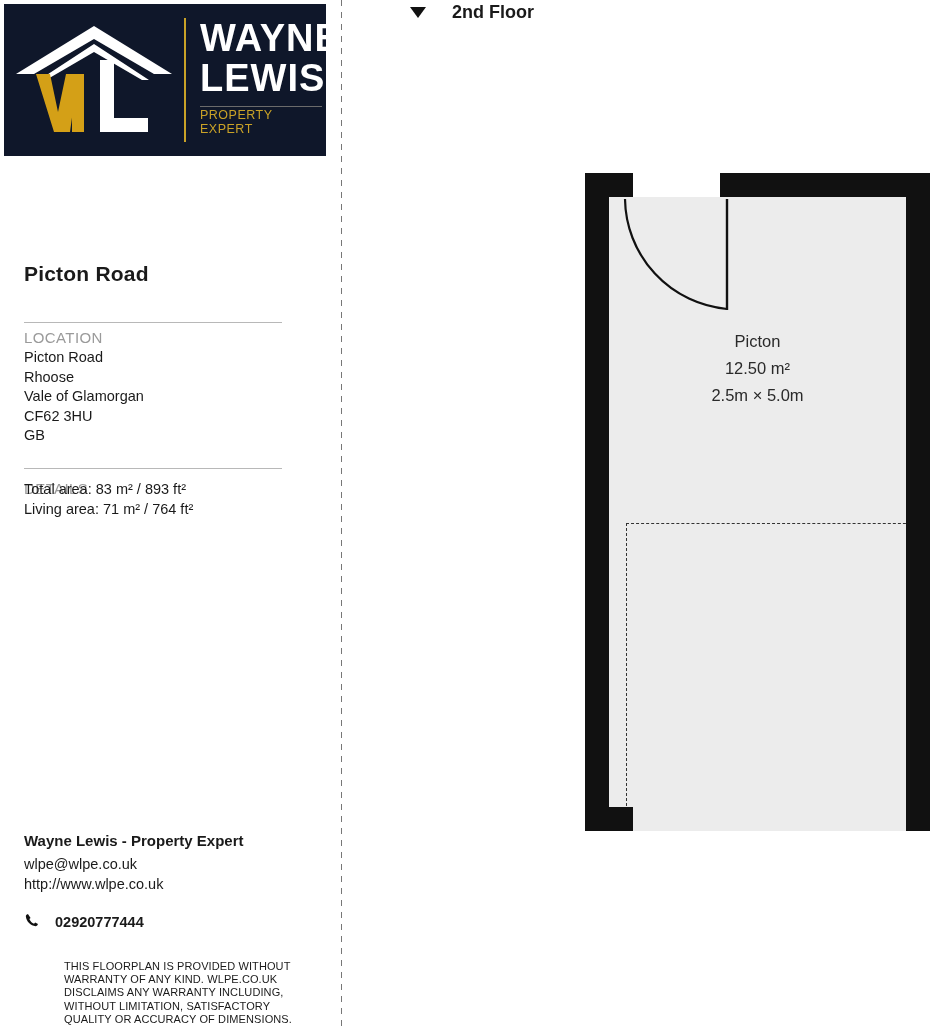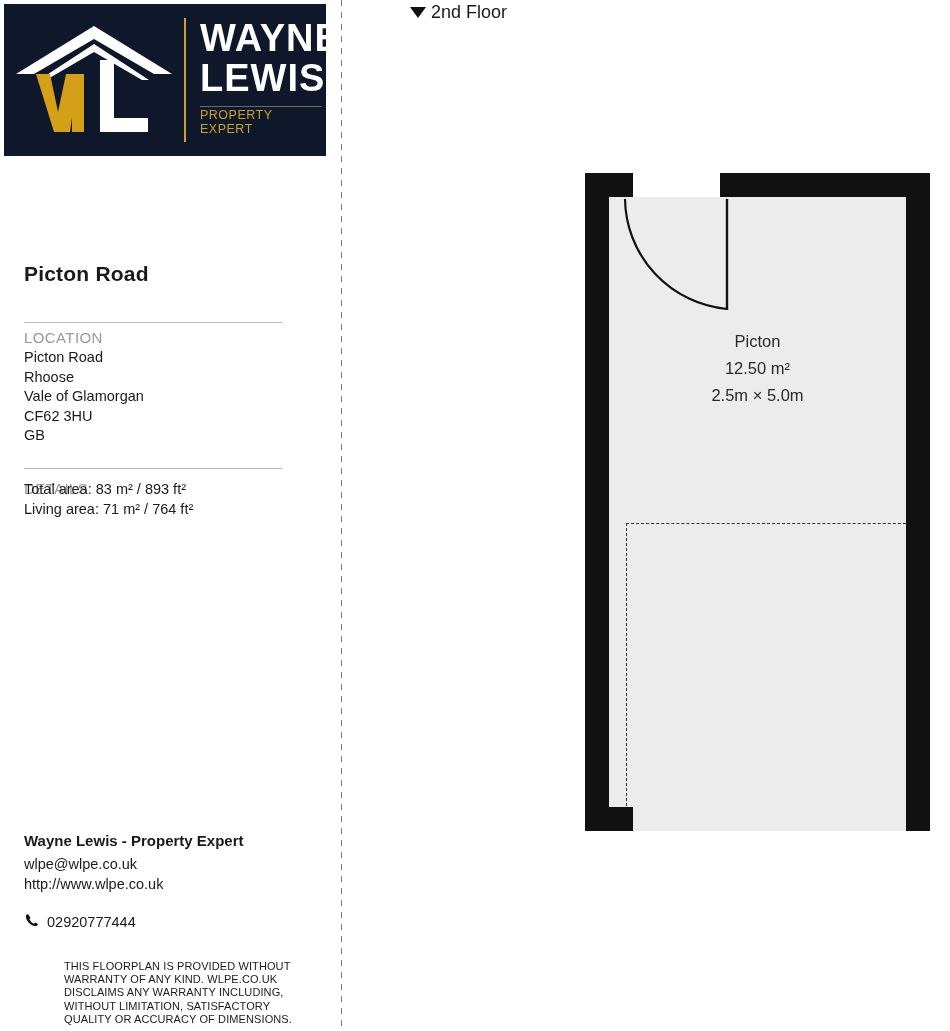--- a/index.html
+++ b/index.html
@@ -115,22 +115,23 @@
   #contact .name {
     font-weight: bold;
     font-size: 15px;
     margin-bottom: 3px;
   }
   #phone-row {
     position: absolute;
     left: 24px; top: 913px;
     display: flex;
     align-items: center;
-    gap: 8px;
+    gap: 16px;
     font-size: 14.5px;
+    font-weight: bold;
   }
   .phone-icon { display: inline-block; line-height: 1; }
   #disclaimer {
     position: absolute;
     left: 24px; top: 960px;
     width: 256px;
     font-size: 11px;
     line-height: 13.2px;
     letter-spacing: 0.1px;
     color: #1a1a1a;
@@ -145,23 +146,23 @@
     background-image: linear-gradient(to bottom, #777 0 6px, transparent 6px 12px);
     background-size: 1px 12px;
   }
 
   
   #floor-header {
     position: absolute;
     left: 410px; top: 2px;
     display: flex;
     align-items: center;
-    gap: 5px;
+    gap: 26px;
     font-size: 18px;
-    font-weight: normal;
+    font-weight: bold;
   }
   .tri-down {
     width: 0; height: 0;
     border-left: 8px solid transparent;
     border-right: 8px solid transparent;
     border-top: 11px solid #111111;
   }
 
   #plan {
     position: absolute;

